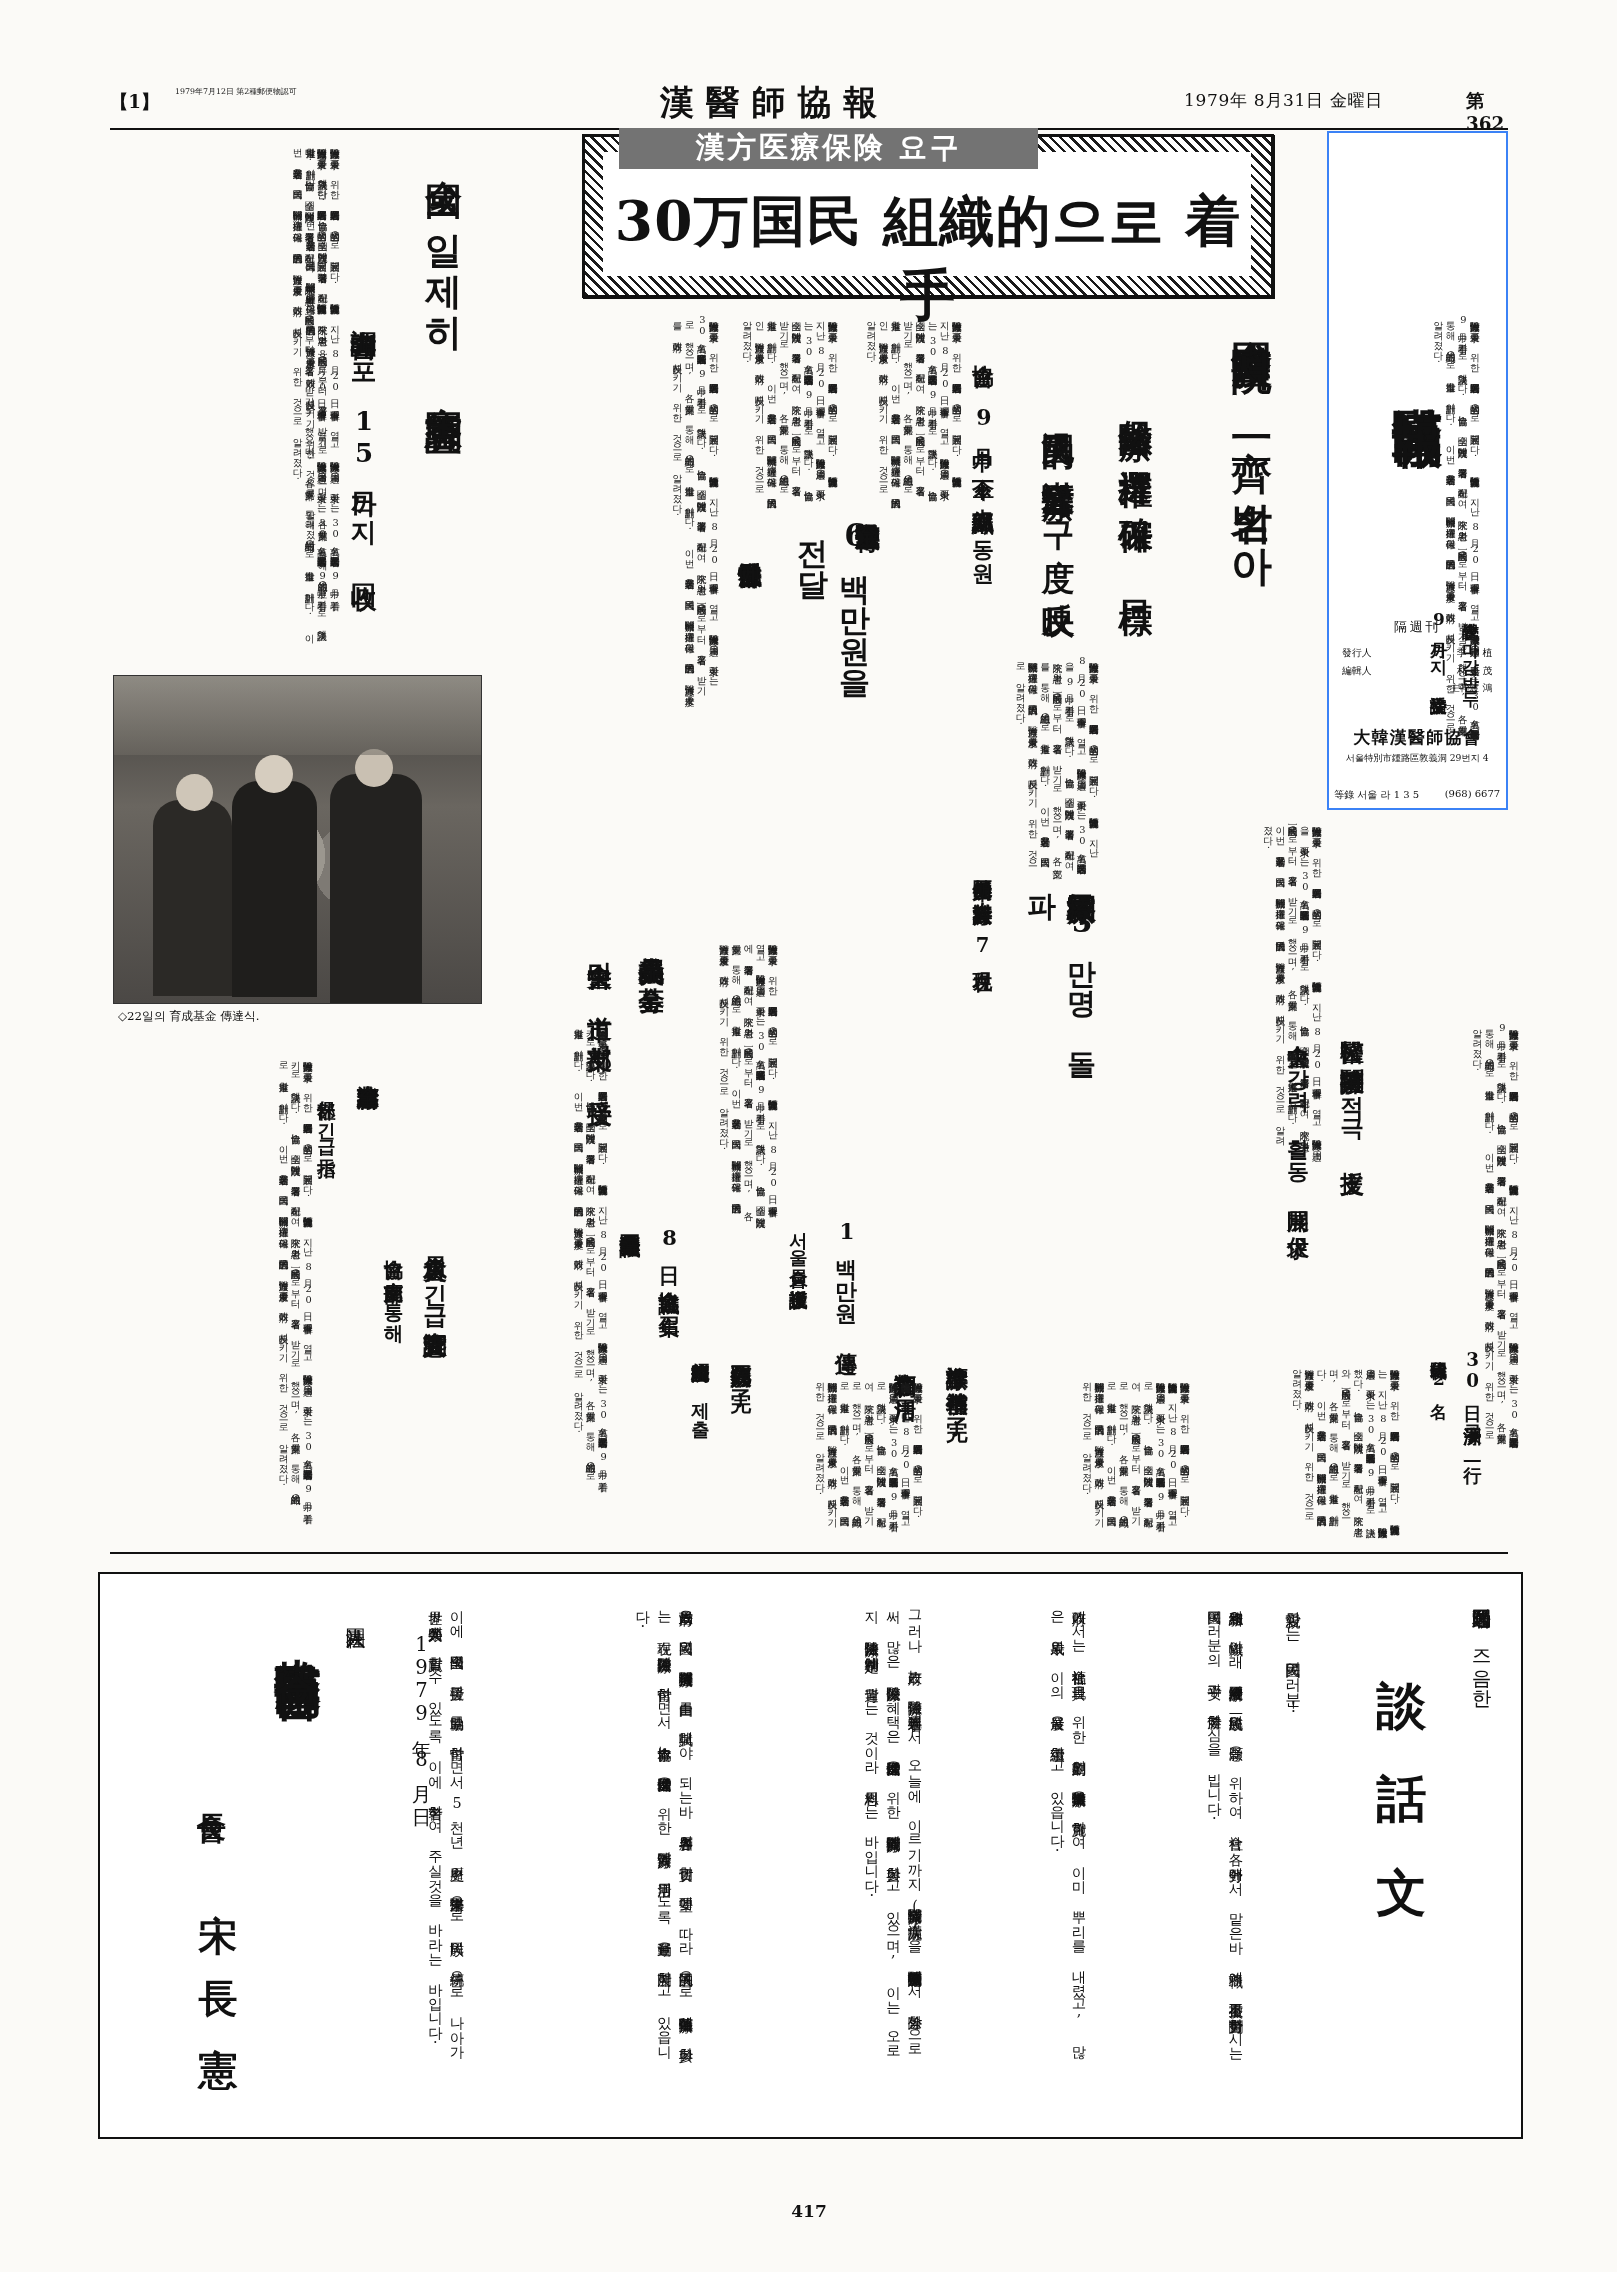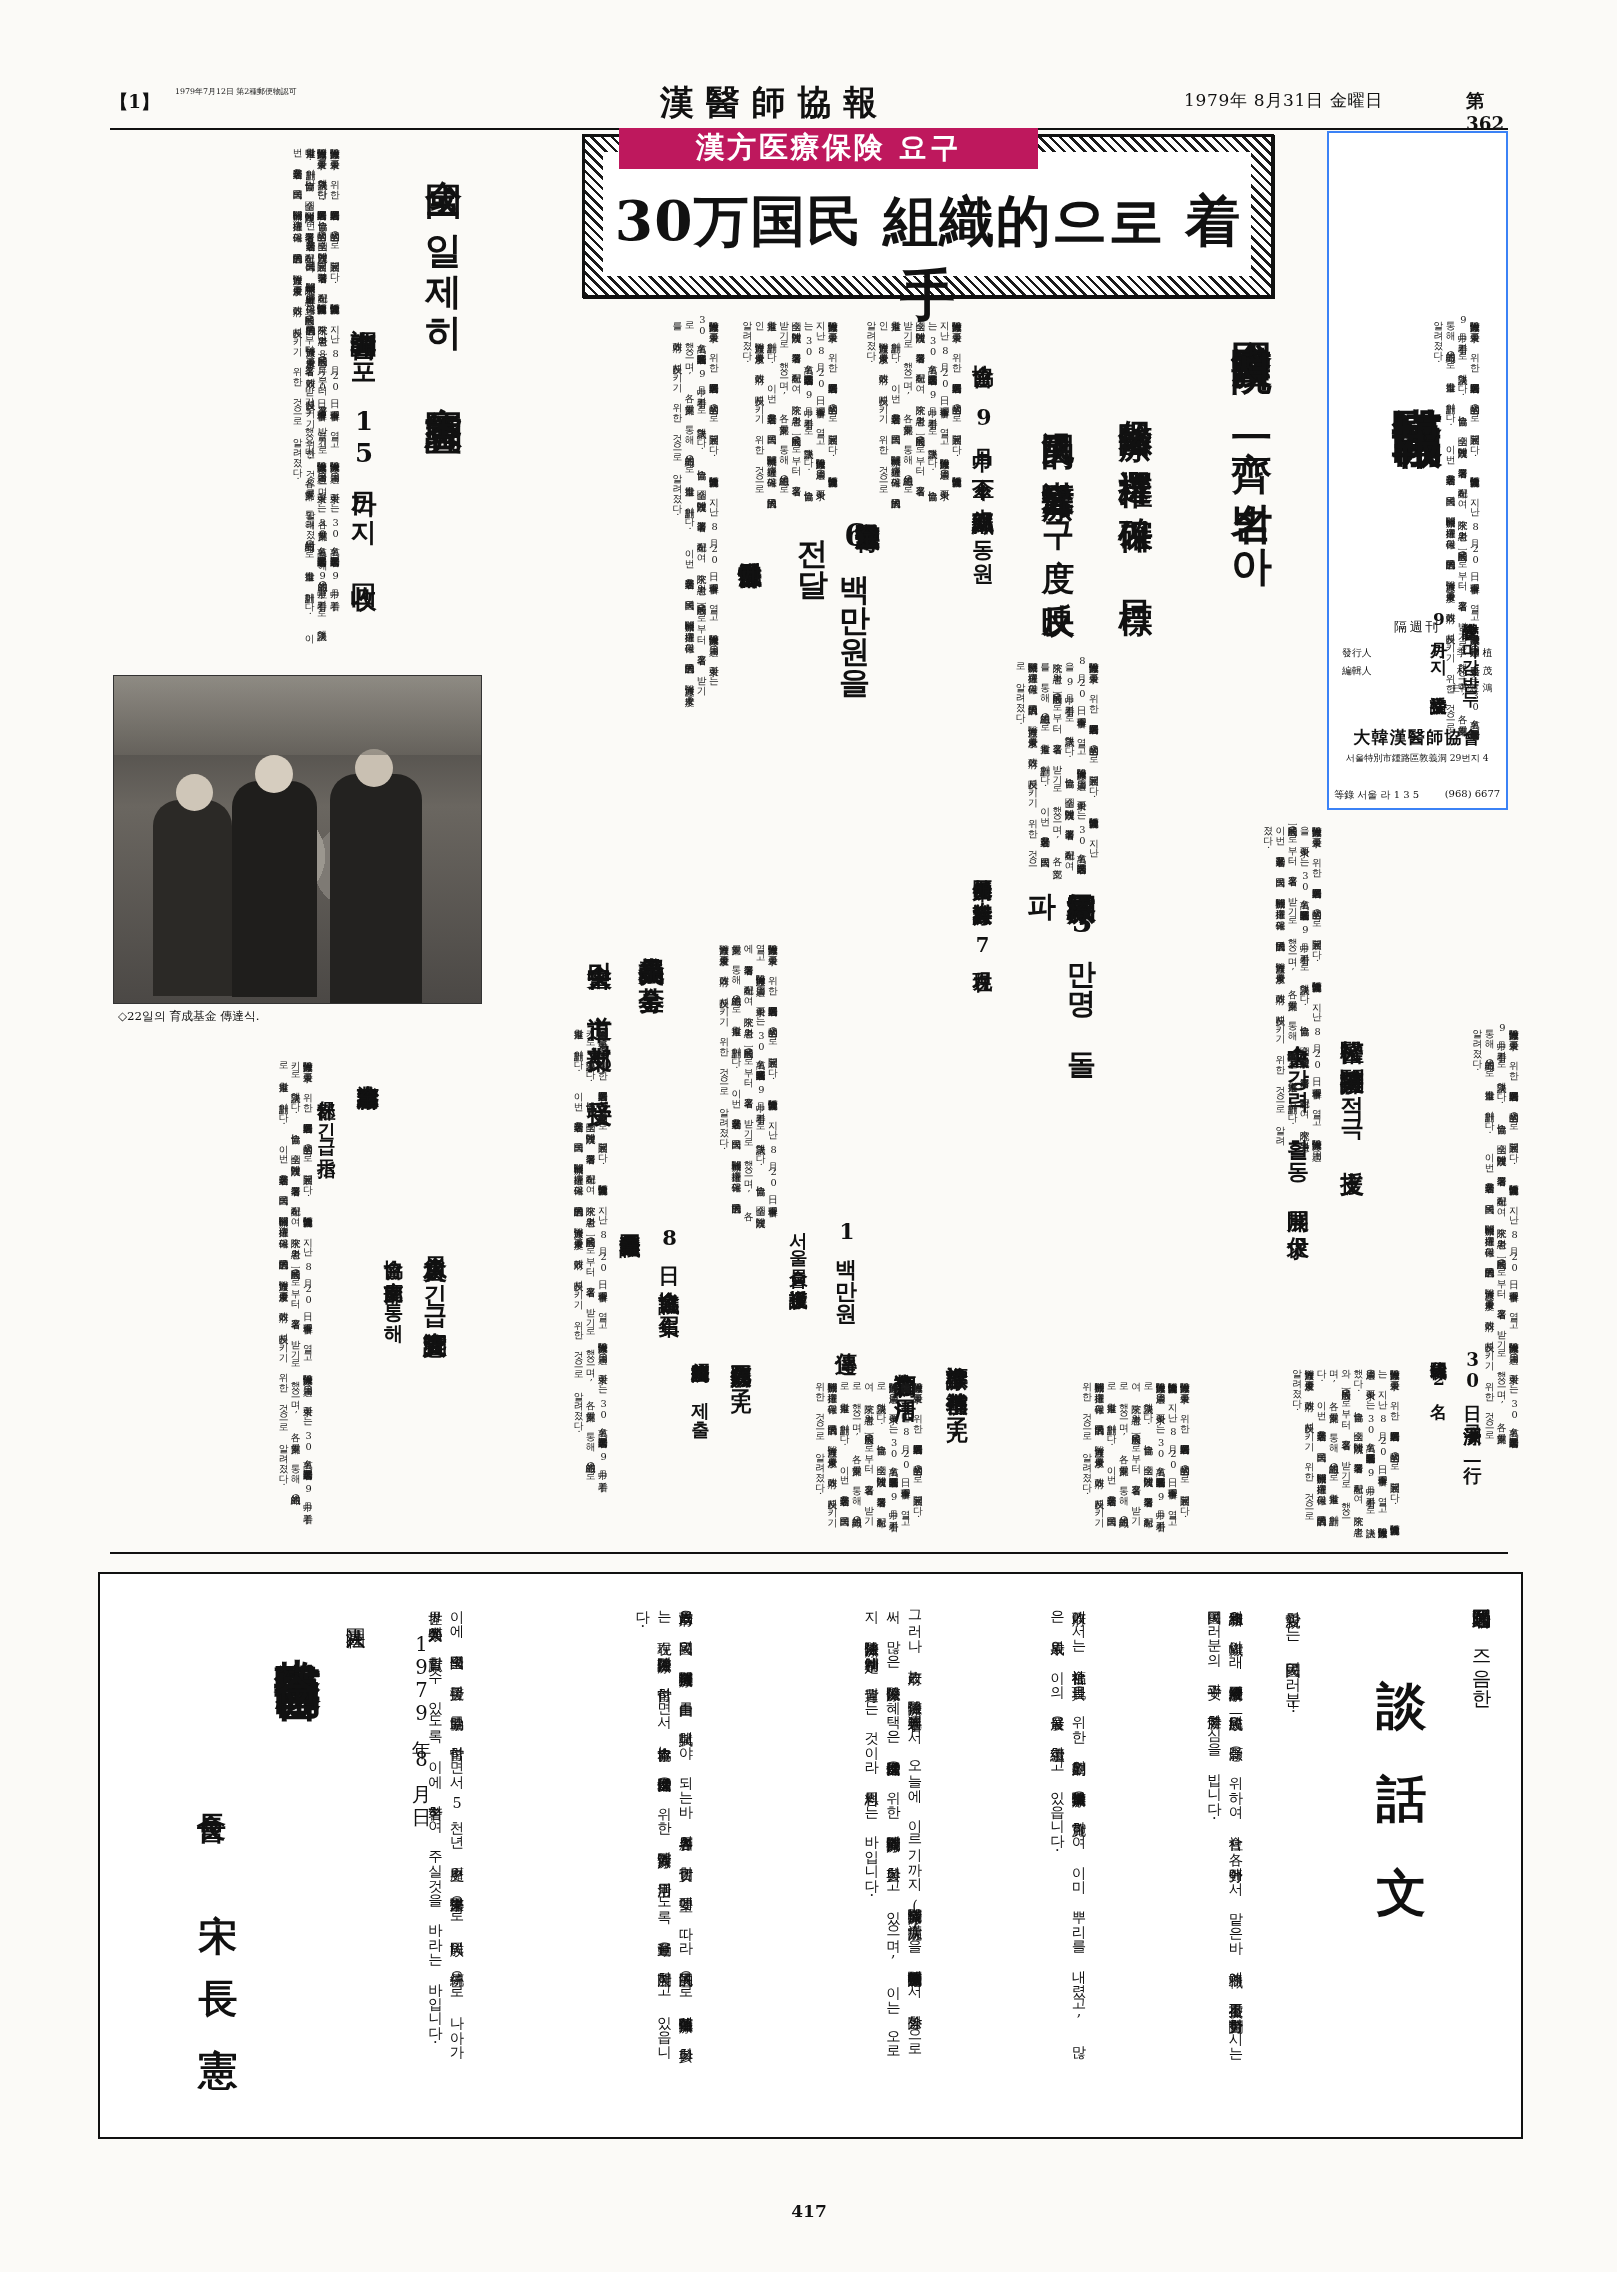--- a/index.html
+++ b/index.html
@@ -130,21 +130,21 @@
     <div class="mast-addr">서울特別市鍾路區敦義洞 29번지 4</div>
     <div class="mast-num">
       <span>等錄 서울 라 1 3 5</span>
       <span>(968) 6677</span>
     </div>
   </div>
 
   <div class="headwrap">
     <div class="abs" style="left:-3.9px;top:-3.9px;width:686px;height:158px;border:3.9px solid #111;background:repeating-linear-gradient(45deg,#1a1a1a 0 2.6px,#ffffff 2.6px 7.2px);"></div>
     <div class="abs" style="left:17px;top:14.4px;width:648px;height:124px;background:#fff;"></div>
-    <div class="abs b" style="left:33px;top:-10.5px;width:419px;height:41px;background:#be185d;color:#fff;display:flex;align-items:center;justify-content:center;font-size:29px;letter-spacing:2.6px;">漢方医療保険 요구</div>
+    <div class="abs b" style="left:33px;top:-10.5px;width:419px;height:41px;background:#737373;color:#fff;display:flex;align-items:center;justify-content:center;font-size:29px;letter-spacing:2.6px;">漢方医療保険 요구</div>
     <div class="abs b" style="left:19.6px;top:47px;width:645px;text-align:center;font-size:55px;letter-spacing:1.3px;">30万国民 組織的으로 着手</div>
   </div>
 
   <div class="abs vt b" style="left:1225px;top:308px;height:498px;font-size:41px;letter-spacing:2.6px;">全國漢醫院서 一齊 名받아</div>
   <div class="abs vt b" style="left:1113px;top:393px;height:406px;font-size:34px;letter-spacing:2px;">保險醫療 選擇權 確保가 目標</div>
   <div class="abs vt b" style="left:1035px;top:406px;height:400px;font-size:33px;letter-spacing:2px;">汎國民的 漢方醫療요구度 反映</div>
   <div class="abs vt b" style="left:969px;top:347px;height:275px;font-size:22px;letter-spacing:1.3px;">協會, 9月中 傘下 支部組織 동원</div>
 
   <div class="abs vt b" style="left:419px;top:151px;height:341px;font-size:37px;letter-spacing:3.9px;">全國 일제히 實態調査</div>
   <div class="abs vt b" style="left:347px;top:308px;height:301px;font-size:26px;letter-spacing:2.6px;">調査書배포 15日까지 回收</div>

